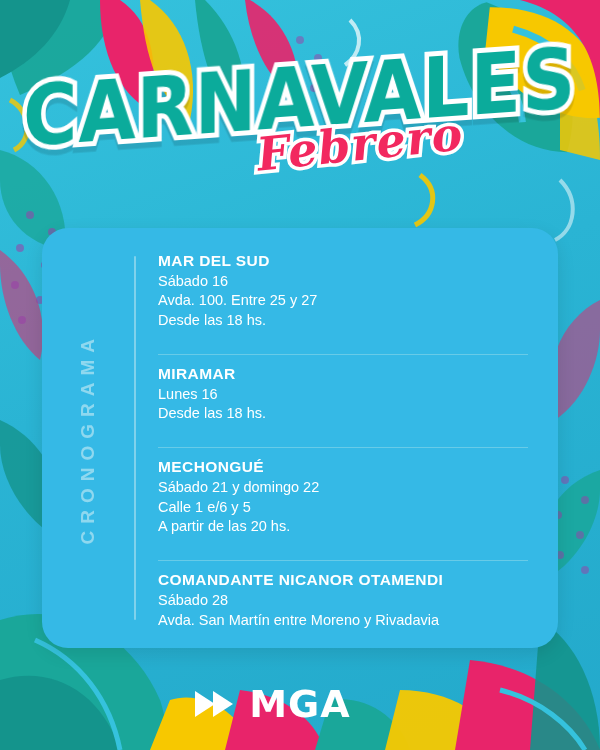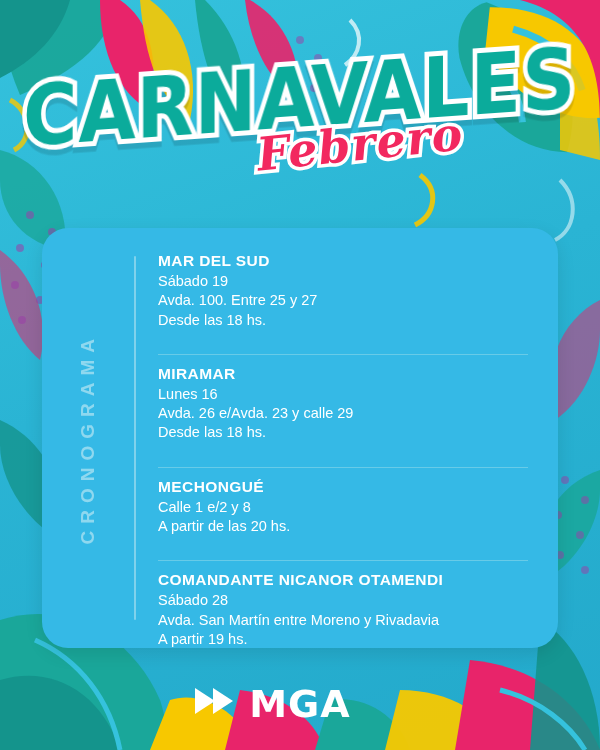--- a/index.html
+++ b/index.html
@@ -128,20 +128,21 @@
     margin: 0;
   }
 
   
   .footer {
     position: absolute;
     left: 0;
     bottom: 24px;
     width: 544px;
     display: flex;
+    align-items: center;
     justify-content: center;
     gap: 10px;
     z-index: 6;
   }
   .logo-mark {
     display: block;
   }
   .logo-text {
     font-family: "DejaVu Sans", sans-serif;
     font-weight: bold;
@@ -235,43 +236,42 @@
 
   <div class="card">
     <div class="card-side">
       <div class="side-label">CRONOGRAMA</div>
     </div>
     <div class="card-divider"></div>
     <div class="card-body">
 
       <div class="event">
         <p class="event-title">MAR DEL SUD</p>
-        <p class="event-line">Sábado 19</p>
+        <p class="event-line">Sábado 16</p>
         <p class="event-line">Avda. 100. Entre 25 y 27</p>
         <p class="event-line">Desde las 18 hs.</p>
       </div>
 
       <div class="event">
         <p class="event-title">MIRAMAR</p>
         <p class="event-line">Lunes 16</p>
-        <p class="event-line">Avda. 26 e/Avda. 23 y calle 29</p>
         <p class="event-line">Desde las 18 hs.</p>
       </div>
 
       <div class="event">
         <p class="event-title">MECHONGUÉ</p>
-        <p class="event-line">Calle 1 e/2 y 8</p>
+        <p class="event-line">Sábado 21 y domingo 22</p>
+        <p class="event-line">Calle 1 e/6 y 5</p>
         <p class="event-line">A partir de las 20 hs.</p>
       </div>
 
       <div class="event">
         <p class="event-title">COMANDANTE NICANOR OTAMENDI</p>
         <p class="event-line">Sábado 28</p>
         <p class="event-line">Avda. San Martín entre Moreno  y Rivadavia</p>
-        <p class="event-line">A partir 19 hs.</p>
       </div>
 
     </div>
   </div>
 
   <div class="footer">
     <svg class="logo-mark" width="46" height="38" viewBox="0 0 46 38">
       <path d="M2,6 L22,19 L2,32 Z" fill="#ffffff"></path>
       <path d="M20,6 L40,19 L20,32 Z" fill="#ffffff"></path>
     </svg>

